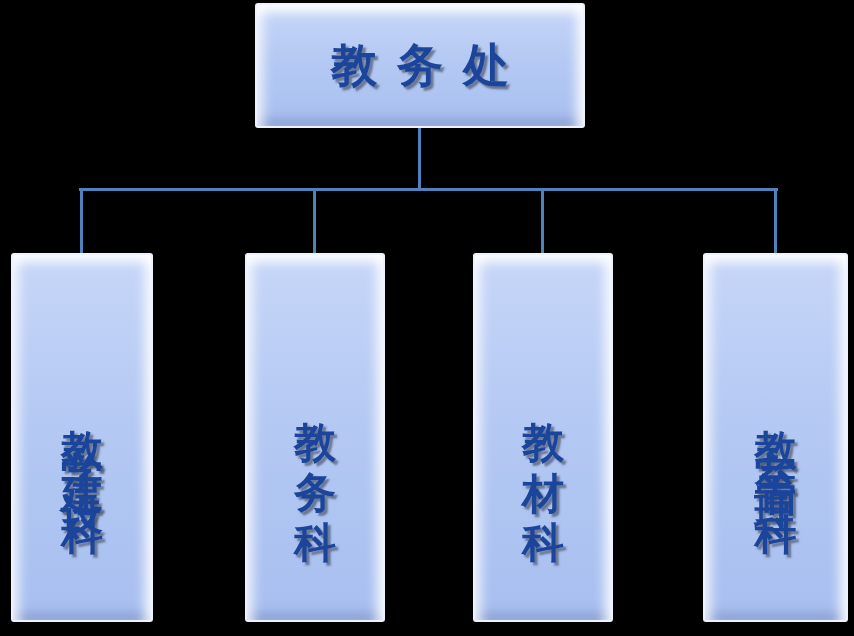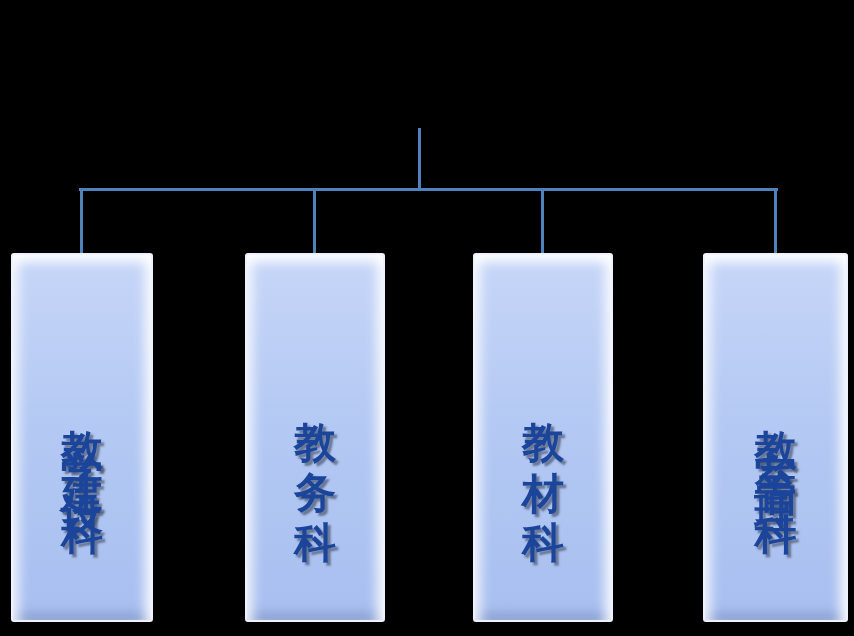--- a/index.html
+++ b/index.html
@@ -75,20 +75,23 @@
   .conn-drop-1 { left: 80px;  top: 188px; width: 3px;   height: 65px; }
   .conn-drop-2 { left: 313px; top: 188px; width: 3px;   height: 65px; }
   .conn-drop-3 { left: 541px; top: 188px; width: 3px;   height: 65px; }
   .conn-drop-4 { left: 774px; top: 188px; width: 3px;   height: 65px; }
 </style>
 </head>
 <body>
 
 <div class="canvas">
 
+  <div class="obox root-box">
+    <span class="org-text root-label">教务处</span>
+  </div>
 
   <div class="conn conn-trunk"></div>
   <div class="conn conn-bus"></div>
   <div class="conn conn-drop-1"></div>
   <div class="conn conn-drop-2"></div>
   <div class="conn conn-drop-3"></div>
   <div class="conn conn-drop-4"></div>
 
   <div class="obox dept-box-1">
     <span class="org-text vtext chars5">教学建设科</span>

